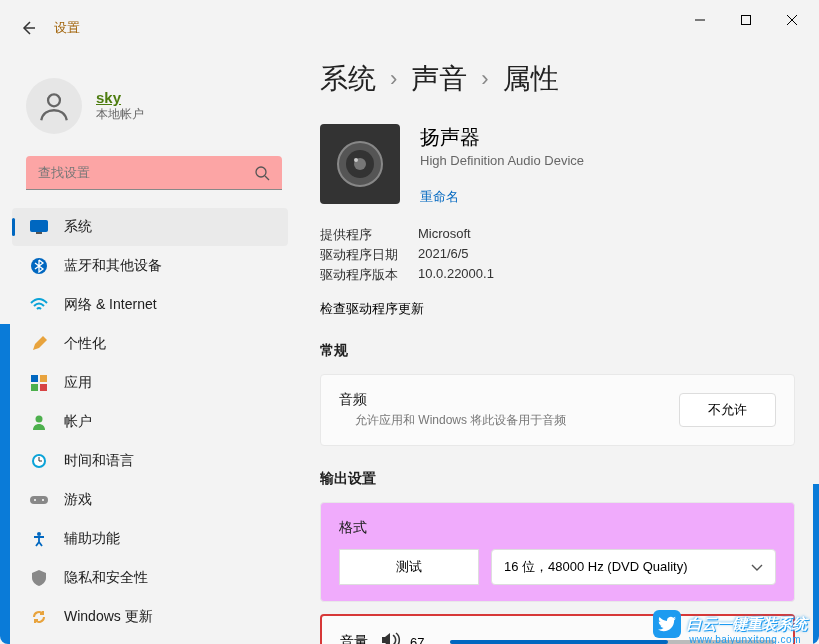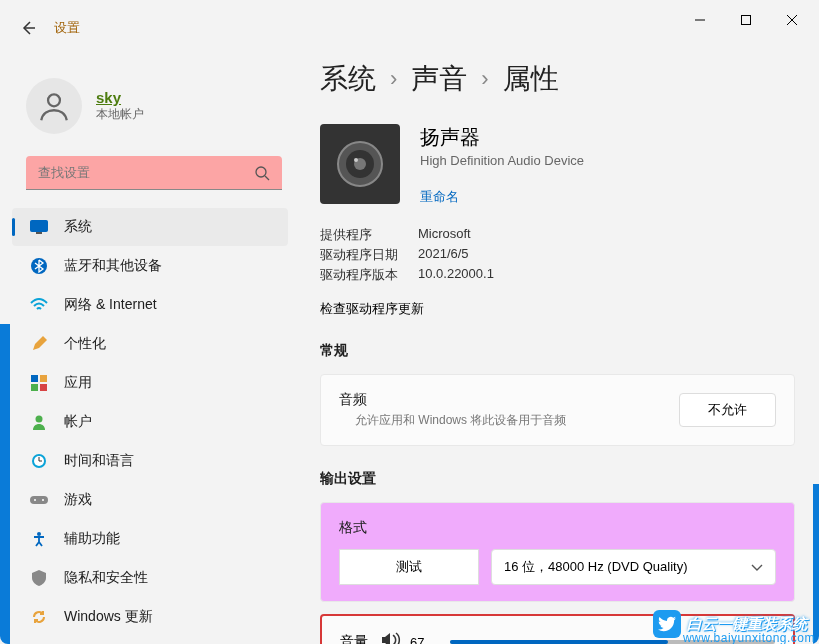--- a/index.html
+++ b/index.html
@@ -60,21 +60,21 @@
     .volume-card { background: #fbfbfb; border: 2px solid #d73838; border-radius: 4px; padding: 16px 18px; margin-top:12px; display:flex; align-items:center; gap:14px; }
     .vol-label { font-size:14px; }
     .vol-icon-group { margin-left:auto; display:flex; align-items:center; gap:8px; }
     .vol-val { font-size:13px; }
     .slider-track { flex:1; height:4px; background:#bbb; border-radius:2px; position:relative; margin-left:12px; min-width:100px;}
     .slider-fill { position:absolute; left:0; top:0; bottom:0; width:67%; background:#0067c0; border-radius:2px; }
     
     .watermark { position:absolute; right:12px; bottom:6px; display:flex; align-items:center; gap:6px; }
     .wm-bird { width:28px; height:28px; background:#1d9bf0; border-radius:6px; display:flex; align-items:center; justify-content:center; }
     .wm-text { font-size:15px; font-style:italic; font-weight:600; color:#fff; text-shadow:0 0 3px #1d9bf0, 1px 1px 0 #1d9bf0; }
-    .wm-url { font-size:12px; color:#1d9bf0; position:absolute; right:4px; bottom:-1px; letter-spacing:0.5px; }
+    .wm-url { font-size:10px; color:#1d9bf0; position:absolute; right:18px; bottom:-1px; letter-spacing:0.5px; }
     
     .bg-accent-left { position:absolute; left:-10px; bottom:0; width:20px; height:320px; background:#0a7bd8; }
     .bg-accent-right { position:absolute; right:-4px; bottom:0; width:10px; height:160px; background:#0a7bd8; }
   </style>
 </head>
 <body>
 
 <div class="bg-accent-left"></div>
 <div class="bg-accent-right"></div>
 

